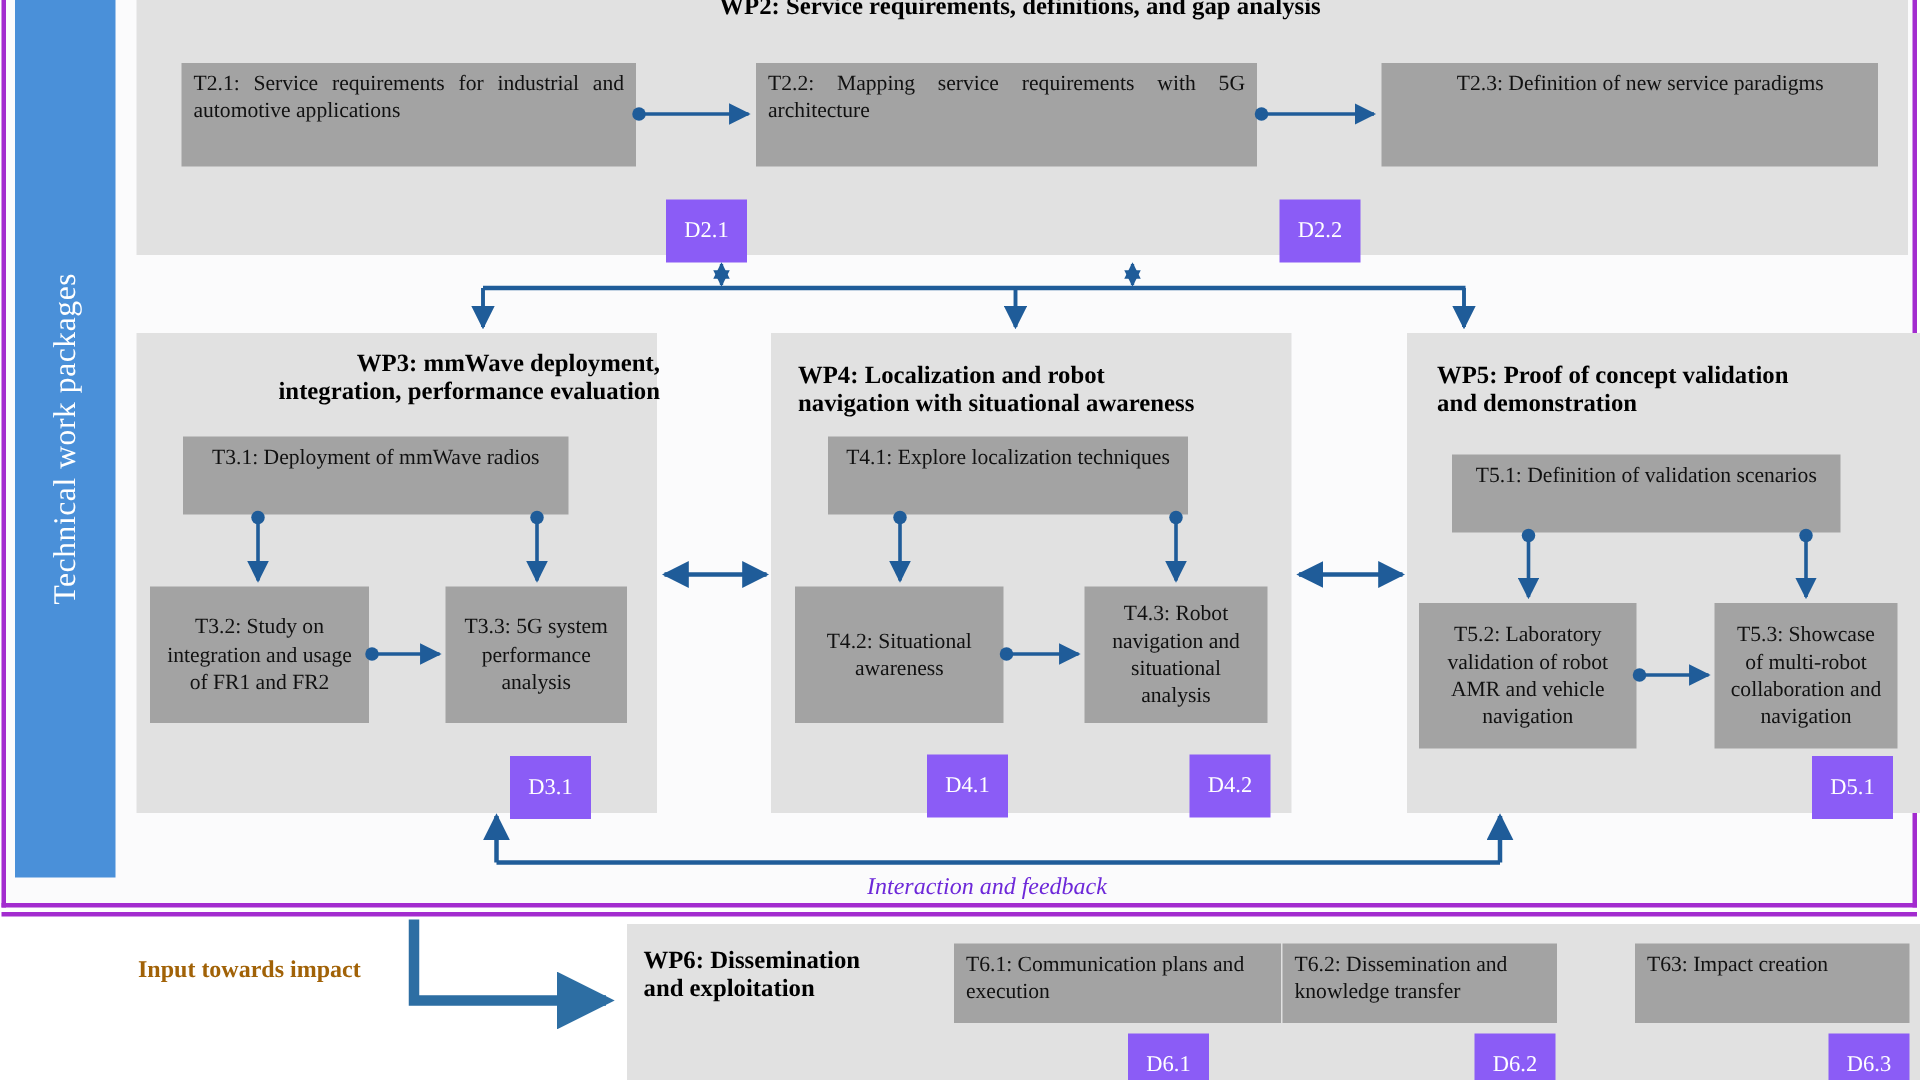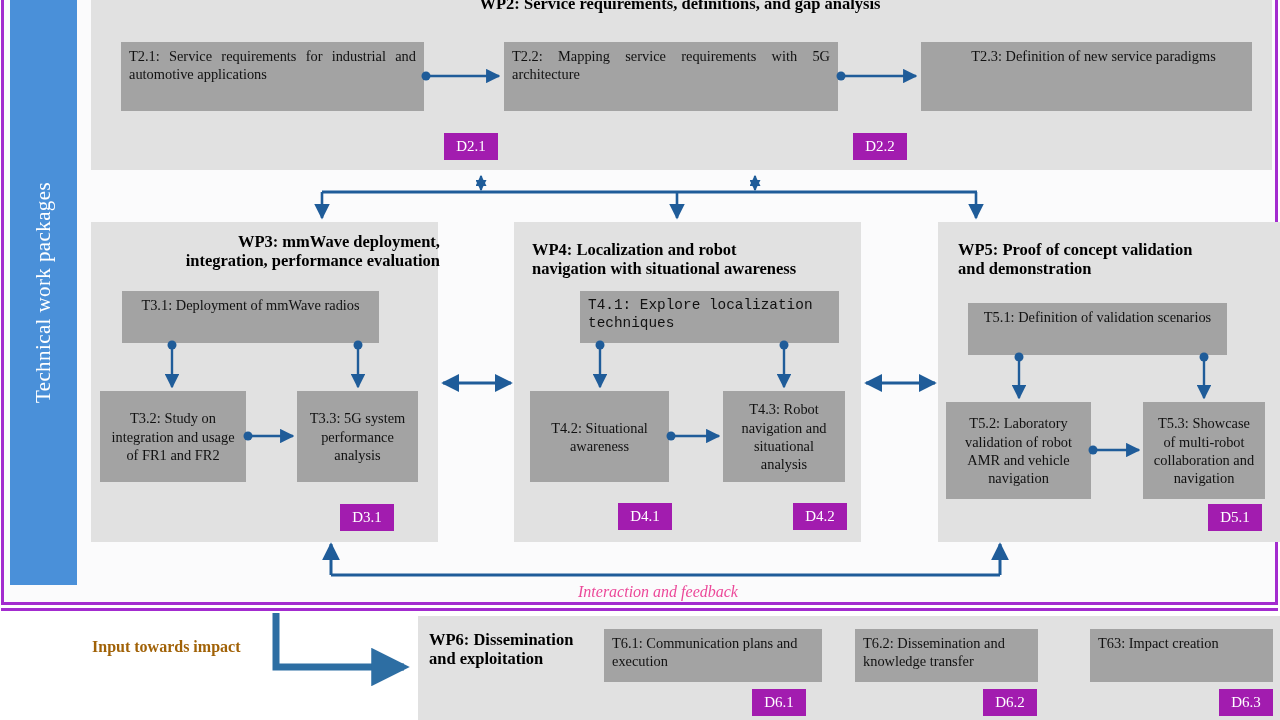--- a/index.html
+++ b/index.html
@@ -54,30 +54,30 @@
     font-size:14.4px;color:#111;line-height:1.28;
     box-sizing:border-box;padding:5px 8px 4px 8px;
   }
   .task.center{text-align:center;}
   .task.justify{text-align:justify;text-align-last:left;}
   .task.vcenter{display:flex;align-items:center;justify-content:center;}
   .task.tcenter{display:flex;align-items:flex-start;justify-content:center;}
 
   
   .deliv{
-    position:absolute;background:#a21caf;color:#ffffff;
+    position:absolute;background:#8b5cf6;color:#ffffff;
     font-size:15px;display:flex;align-items:center;justify-content:center;
-    height:27px;
+    height:42px;
   }
 
   
   svg.overlay{position:absolute;left:0;top:0;width:1280px;height:720px;pointer-events:none;}
 
   .lbl-italic{
-    position:absolute;font-style:italic;font-size:16px;color:#ec4899;
+    position:absolute;font-style:italic;font-size:16px;color:#6d28d9;
     white-space:nowrap;
   }
   .lbl-bold{
     position:absolute;font-weight:bold;font-size:16px;color:#a16207;
     white-space:nowrap;
   }
 </style>
 </head>
 <body>
 
@@ -111,21 +111,21 @@
   <div class="task center vcenter" style="left:297px;top:391px;width:121px;height:91px;">T3.3: 5G system performance analysis</div>
 
   <div class="deliv" style="left:340px;top:504px;width:54px;">D3.1</div>
 
   <div class="wp-panel" style="left:514px;top:222px;width:347px;height:320px;"></div>
   <div class="wp-title" style="left:532px;top:240px;width:330px;">
     <span>WP4: Localization and robot</span><br>
     <span>navigation with situational awareness</span>
   </div>
 
-  <div class="task tcenter" style="left:580px;top:291px;width:259px;height:52px;font-family:Liberation Mono, monospace;">T4.1: Explore localization techniques</div>
+  <div class="task tcenter" style="left:552px;top:291px;width:240px;height:52px;">T4.1: Explore localization techniques</div>
   <div class="task center vcenter" style="left:530px;top:391px;width:139px;height:91px;">T4.2: Situational awareness</div>
   <div class="task center vcenter" style="left:723px;top:391px;width:122px;height:91px;">T4.3: Robot navigation and situational analysis</div>
 
   <div class="deliv" style="left:618px;top:503px;width:54px;">D4.1</div>
   <div class="deliv" style="left:793px;top:503px;width:54px;">D4.2</div>
 
   <div class="wp-panel" style="left:938px;top:222px;width:347px;height:320px;"></div>
   <div class="wp-title" style="left:958px;top:240px;width:330px;">
     <span>WP5: Proof of concept validation</span><br>
     <span>and demonstration</span>
@@ -136,21 +136,21 @@
   <div class="task center vcenter" style="left:1143px;top:402px;width:122px;height:97px;">T5.3: Showcase of multi-robot collaboration and navigation</div>
 
   <div class="deliv" style="left:1208px;top:504px;width:54px;">D5.1</div>
 
   <div class="wp-panel" style="left:418px;top:616px;width:862px;height:104px;"></div>
   <div class="wp-title" style="left:429px;top:630px;width:200px;">
     <span>WP6: Dissemination</span><br>
     <span> and exploitation</span>
   </div>
 
-  <div class="task" style="left:604px;top:629px;width:218px;height:53px;">T6.1: Communication plans and execution</div>
+  <div class="task" style="left:636px;top:629px;width:218px;height:53px;">T6.1: Communication plans and execution</div>
   <div class="task" style="left:855px;top:629px;width:183px;height:53px;">T6.2: Dissemination and knowledge transfer</div>
   <div class="task" style="left:1090px;top:629px;width:183px;height:53px;">T63: Impact creation</div>
 
   <div class="deliv" style="left:752px;top:689px;width:54px;">D6.1</div>
   <div class="deliv" style="left:983px;top:689px;width:54px;">D6.2</div>
   <div class="deliv" style="left:1219px;top:689px;width:54px;">D6.3</div>
 
   <svg class="overlay" viewBox="0 0 1280 720">
     <defs>
       <marker id="arrow" viewBox="0 0 10 10" refX="9" refY="5" markerWidth="6" markerHeight="6" orient="auto-start-reverse">

